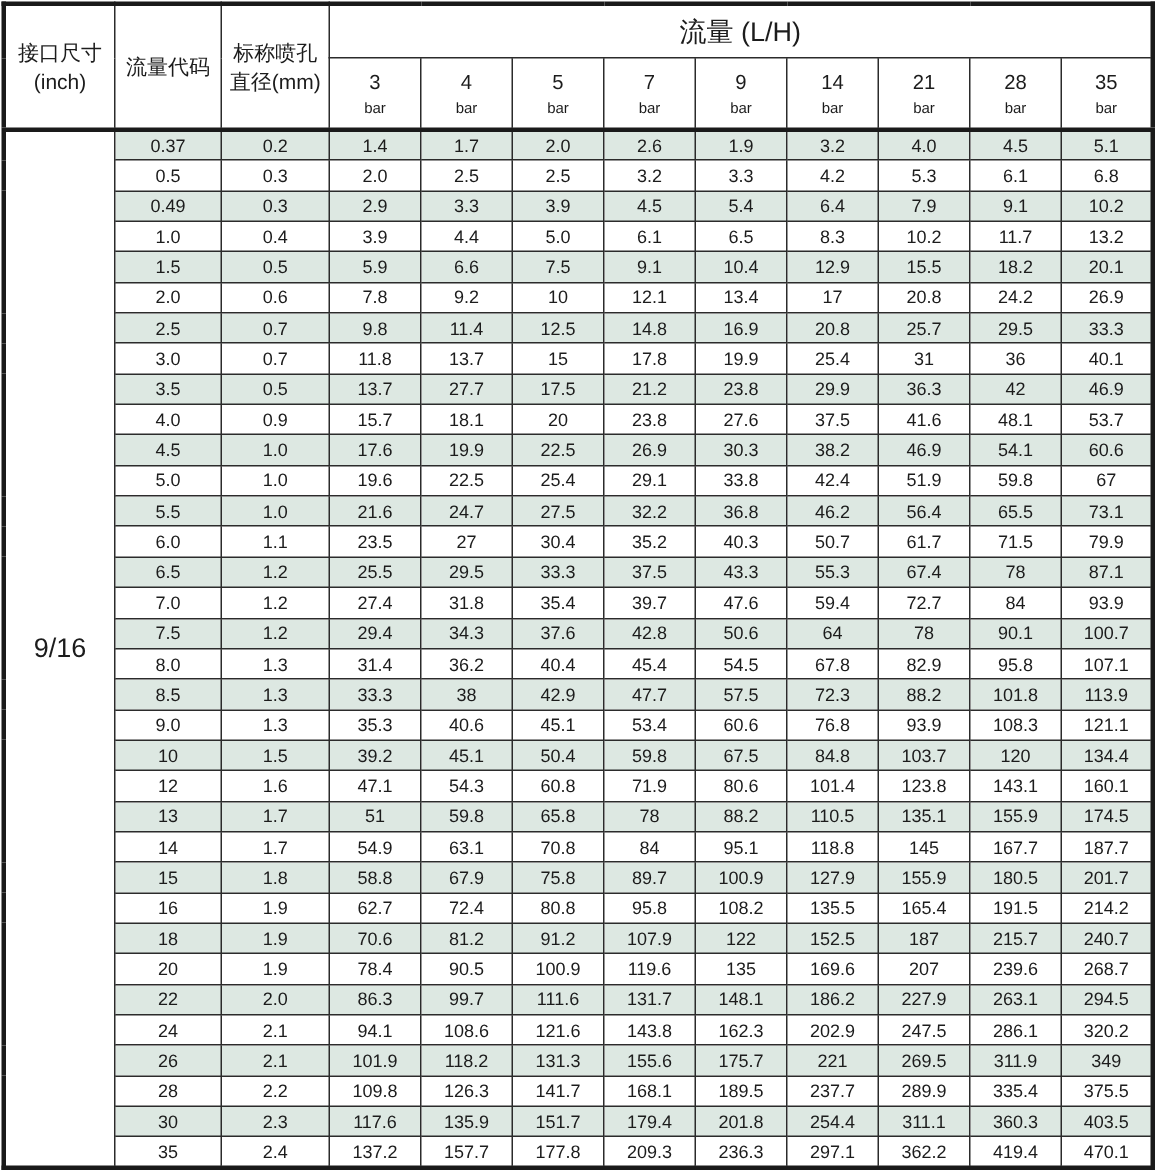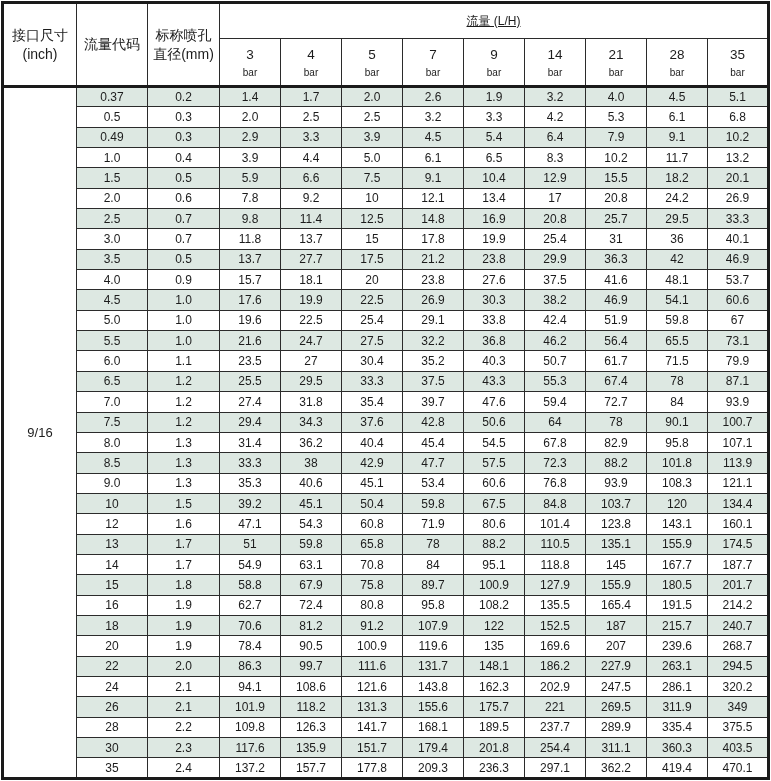--- a/index.html
+++ b/index.html
@@ -40,42 +40,41 @@
   thead { border-bottom: 3px solid var(--outer); }
   thead th {
     font-weight: normal;
     background: var(--bg);
   }
   .hdr-cn {
     font-size: 14px;
     line-height: 1.3;
   }
   .hdr-group {
-    font-size: 12px;
+    font-size: 18px;
     height: 36px;
-    text-decoration: underline;
   }
   .hdr-press { height: 48px; }
   .hdr-press .p-num {
     font-size: 13.5px;
     line-height: 1.5;
   }
   .hdr-press .p-unit {
     font-size: 10px;
     line-height: 1.3;
   }
   tbody td {
     font-size: 12px;
     height: 20px;
     background: var(--bg);
   }
   tbody tr:nth-child(odd) td.c { background: var(--stripe); }
   td.iface {
     background: var(--bg) !important;
-    font-size: 13px;
+    font-size: 18px;
   }
 </style>
 </head>
 <body>
 
 <div class="page">
   <table class="flow-table">
     <colgroup>
       <col style="width:74px">
       <col style="width:71px">

